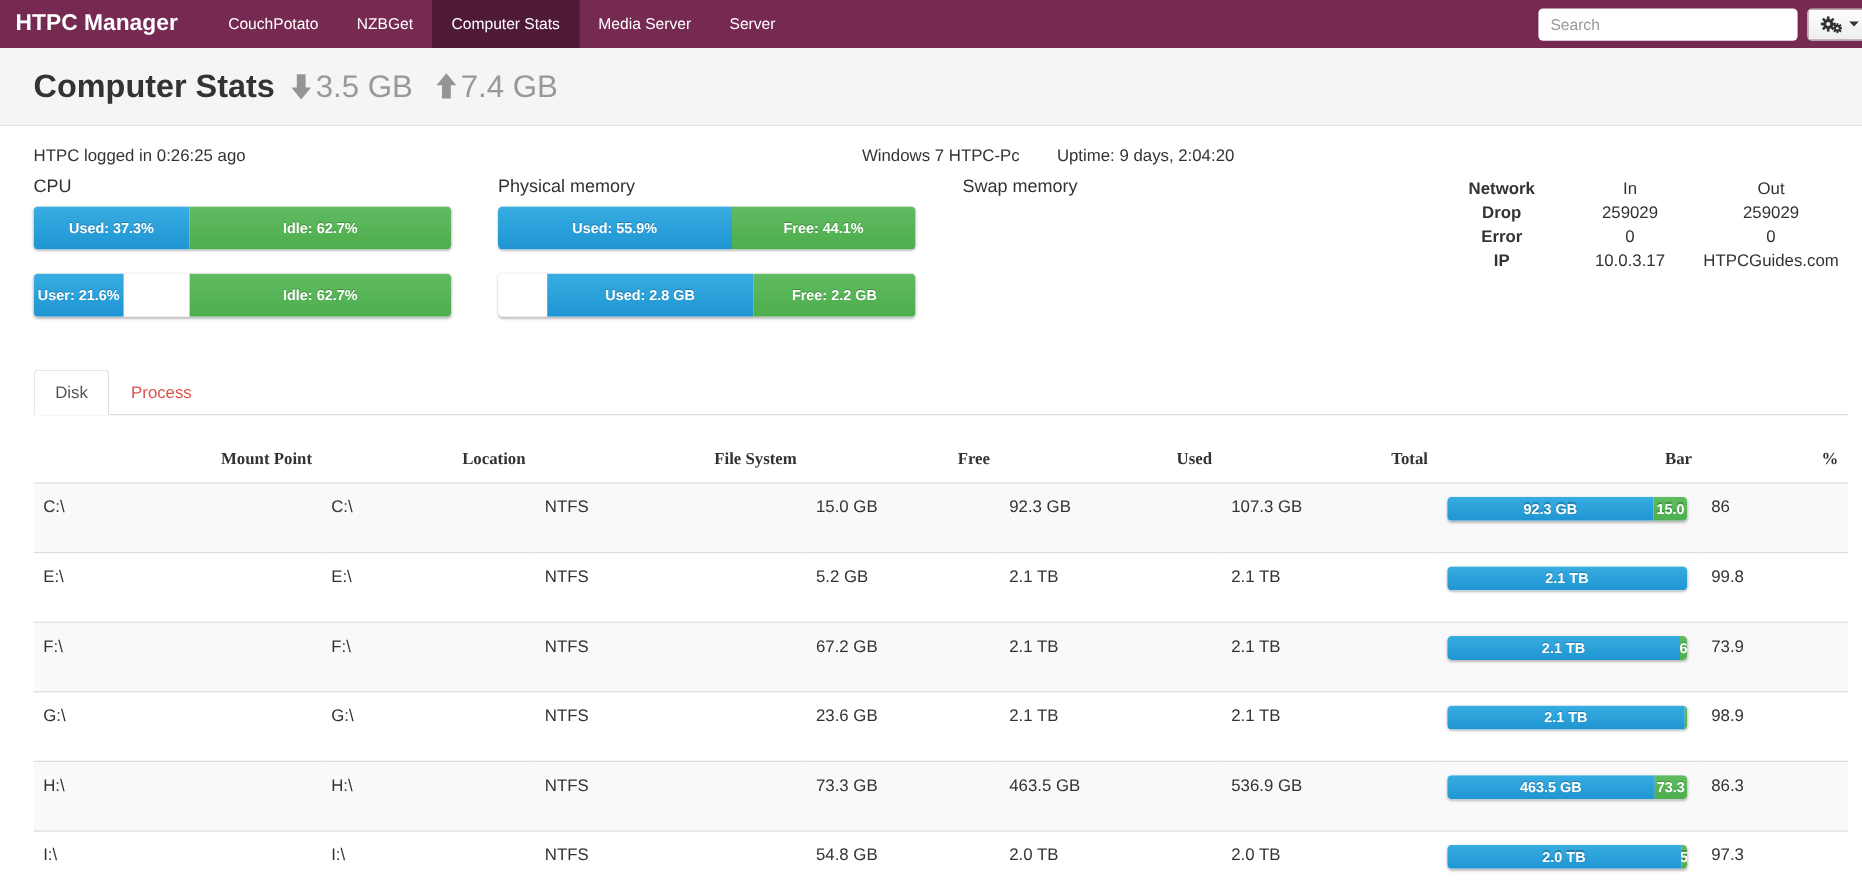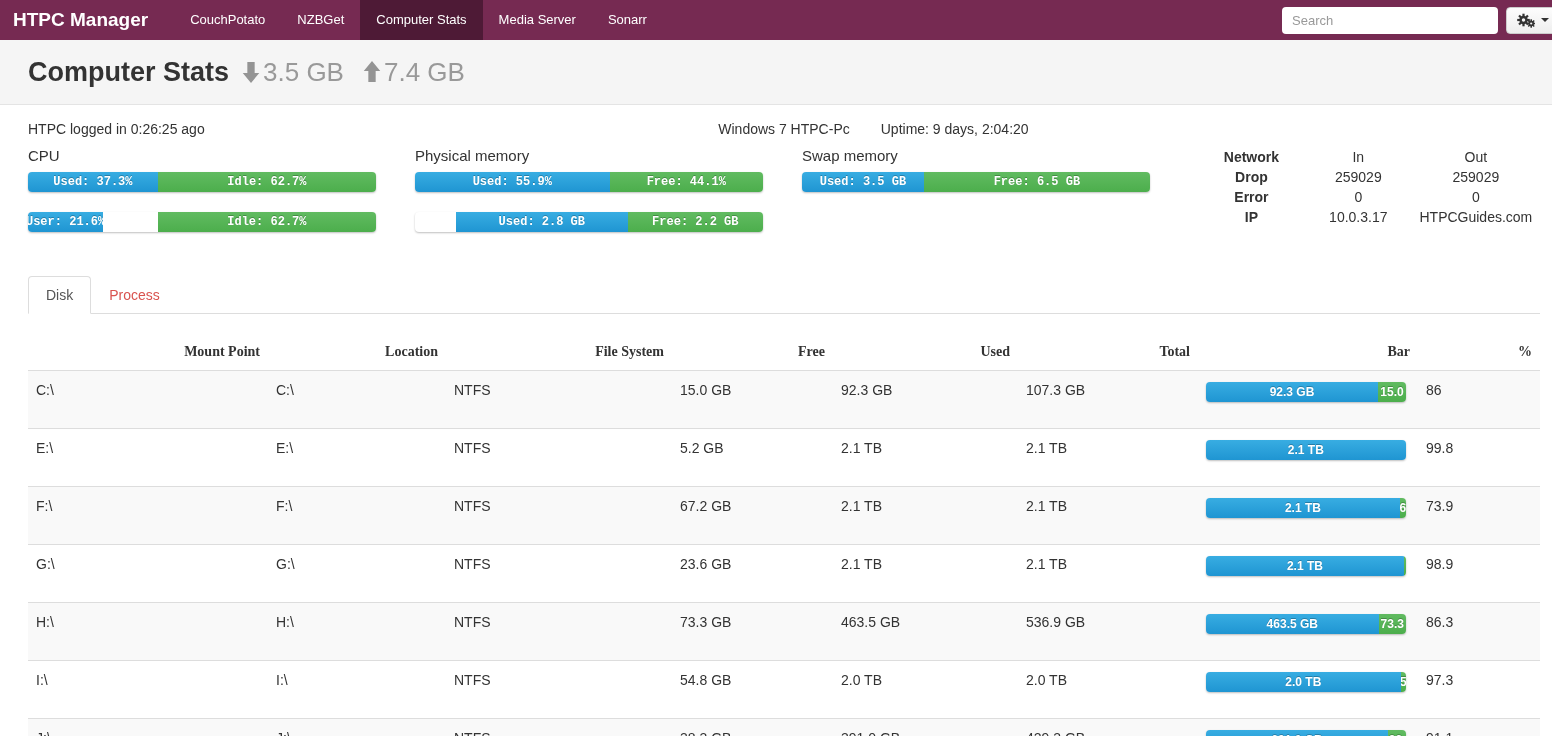--- a/index.html
+++ b/index.html
@@ -37,22 +37,22 @@
     font-size:14px; color:#333;gap:31px; }
   .status-left, .status-right { flex:1; white-space:nowrap; }
   .status-right { text-align:left; }
   .status-center { text-align:center; white-space:nowrap; }
 
   
   .stats-row { display:flex; padding:10px 12px 0 28px; align-items:flex-start; }
   .stat-section { width:348px; margin-right:39px; }
   .stat-title { font-size:15px; font-weight:normal;
     color:#333; margin-bottom:8px; }
-  .progress { height:20px; border-radius:4px; display:flex; overflow:hidden;
-    margin-bottom:20px; box-shadow:0 1px 2px rgba(0,0,0,.25);font-family:Liberation Mono, monospace; }
+  .progress { height:36px; border-radius:4px; display:flex; overflow:hidden;
+    margin-bottom:20px; box-shadow:0 1px 2px rgba(0,0,0,.25); }
   .seg { display:flex; align-items:center; justify-content:center; color:#fff;
     font-size:12px; font-weight:bold; white-space:nowrap; overflow:hidden;
     text-shadow:0 -1px 0 rgba(0,0,0,.25); }
   .seg.blue   { background:linear-gradient(#38ade2,#1f95d2); }
   .seg.green  { background:linear-gradient(#61bb61,#4cae4c); }
   .seg.orange { background:linear-gradient(#ea6a3f,#dd5427); }
 
   
   .network-table { margin-left:auto; width:342px; display:grid;
     grid-template-columns:1fr 1fr 1.2fr; font-size:14px; line-height:20px;
@@ -81,21 +81,21 @@
 </head>
 <body>
 
 <nav class="navbar">
   <div class="brand">HTPC Manager</div>
   <ul class="nav-items" id="nav-items">
       <li class="nav-item">CouchPotato</li>
       <li class="nav-item">NZBGet</li>
       <li class="nav-item active">Computer Stats</li>
       <li class="nav-item">Media Server</li>
-      <li class="nav-item">Sonarr</li>
+      <li class="nav-item">Server</li>
     </ul>
   <div class="nav-right">
     <input class="search-input" type="text" placeholder="Search" style="">
     <button class="gear-btn">
       <span style="display:inline-flex;">
         <svg width="18" height="16" viewBox="0 0 18 16">
           <g fill="#333">
             <g transform="translate(6.5,8)">
               <rect x="-1.1" y="-6.3" width="2.2" height="12.6"></rect>
               <rect x="-1.1" y="-6.3" width="2.2" height="12.6" transform="rotate(45)"></rect>
@@ -164,24 +164,20 @@
           <span class="seg blue" style="width: 55.9%;">Used: 55.9%</span>
           <span class="seg green" style="width: 44.1%;">Free: 44.1%</span>
         </div>
         <div class="progress">
           <span class="seg blue" style="width: 55.9%; margin-left: 41px;">Used: 2.8 GB</span>
           <span class="seg green" style="width: 44.1%;">Free: 2.2 GB</span>
         </div>
       </div>
       <div class="stat-section">
         <div class="stat-title">Swap memory</div>
-        <div class="progress">
-          <span class="seg blue" style="width: 35%;">Used: 3.5 GB</span>
-          <span class="seg green" style="width: 65%;">Free: 6.5 GB</span>
-        </div>
       </div>
     </div>
   <div class="network-table" id="network-table">
       <span class="net-cell bold">Network</span>
       <span class="net-cell">In</span>
       <span class="net-cell">Out</span>
       <span class="net-cell bold">Drop</span>
       <span class="net-cell">259029</span>
       <span class="net-cell">259029</span>
       <span class="net-cell bold">Error</span>

